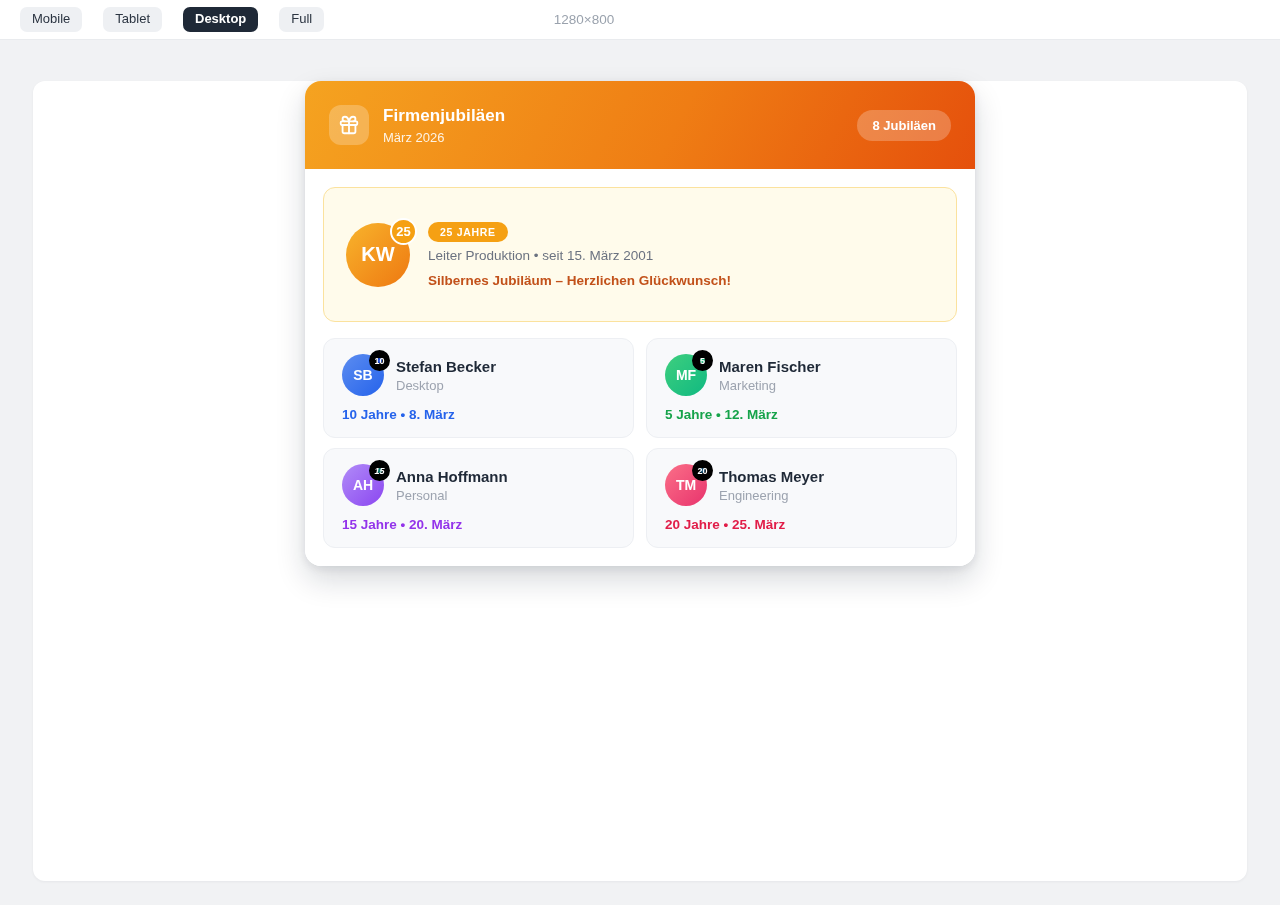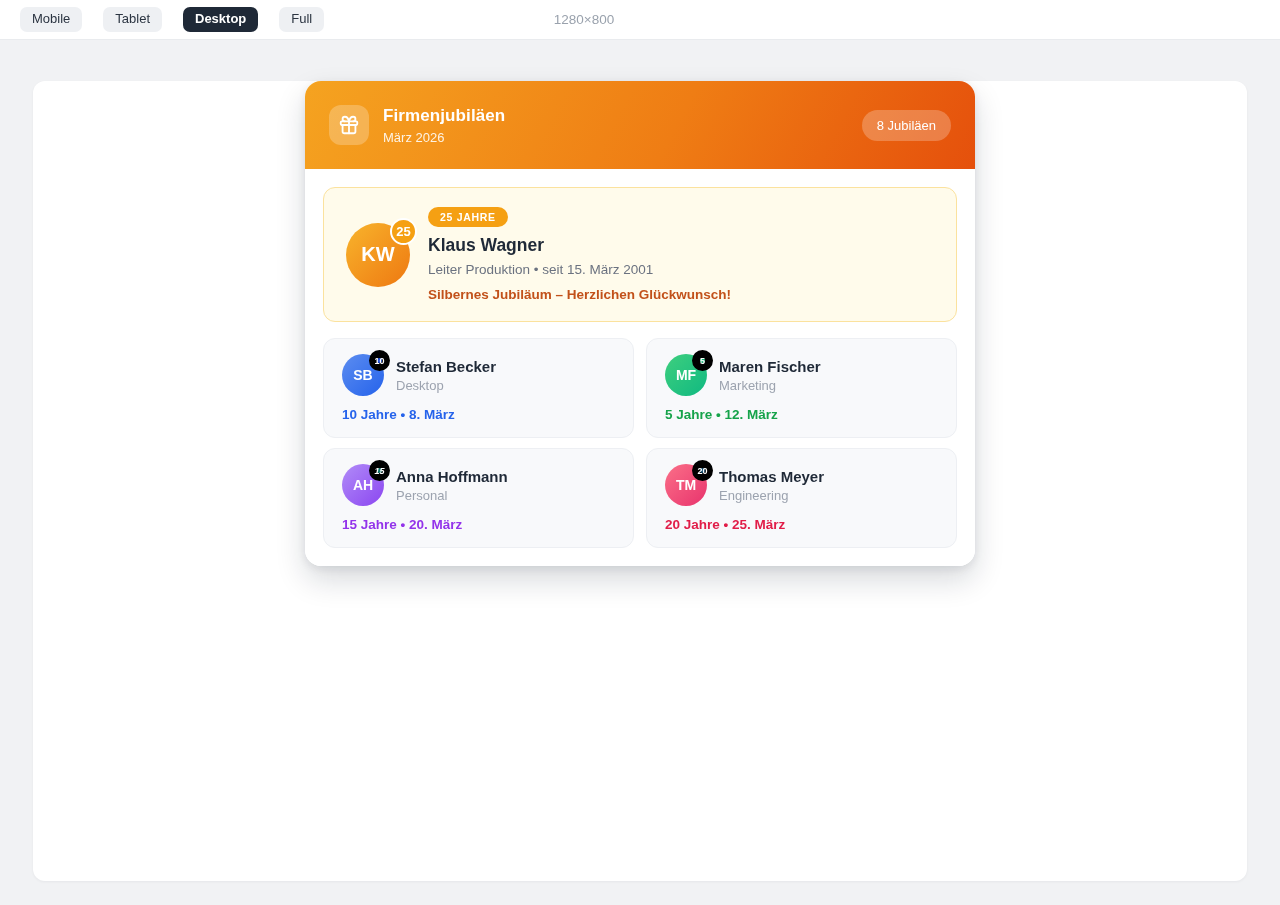--- a/index.html
+++ b/index.html
@@ -48,21 +48,21 @@
   }
   .gift-box {
     width:40px; height:40px; border-radius:12px;
     background:rgba(255,255,255,0.24);
     display:flex; align-items:center; justify-content:center; flex:none;
   }
   .hdr-title { font-size:17px; font-weight:700; color:#ffffff; letter-spacing:0.1px; }
   .hdr-sub { font-size:13px; color:rgba(255,255,255,0.88); margin-top:4px; }
   .count-pill {
     margin-left:auto; background:rgba(255,255,255,0.24); color:#ffffff;
-    font-size:13px; font-weight:400; padding:8px 15px; border-radius:999px;
+    font-size:13px; font-weight:700; padding:8px 15px; border-radius:999px;
   }
 
   .board-body { padding:18px; border-radius:0 0 16px 16px; background:#ffffff; }
 
   
   .featured {
     height:135px; background:#fffbeb; border:1px solid #fbe29e; border-radius:12px;
     padding:18px 22px; display:flex; align-items:center; gap:18px;
   }
   .avatar-wrap { position:relative; flex:none; }
@@ -158,21 +158,20 @@
 
       <div class="board-body">
 
         <div class="featured">
           <div class="avatar-wrap">
             <div class="avatar-lg">KW</div>
             <div class="badge-lg">25</div>
           </div>
           <div>
             <span class="years-pill">25 JAHRE</span>
-            <div class="feat-name">Klaus Wagner</div>
             <div class="feat-sub">Leiter Produktion • seit 15. März 2001</div>
             <div class="feat-msg">Silbernes Jubiläum – Herzlichen Glückwunsch!</div>
           </div>
         </div>
 
         <div class="people-grid">
 
           <div class="person-card p-blue">
             <div class="person-top">
               <div class="avatar-wrap">

